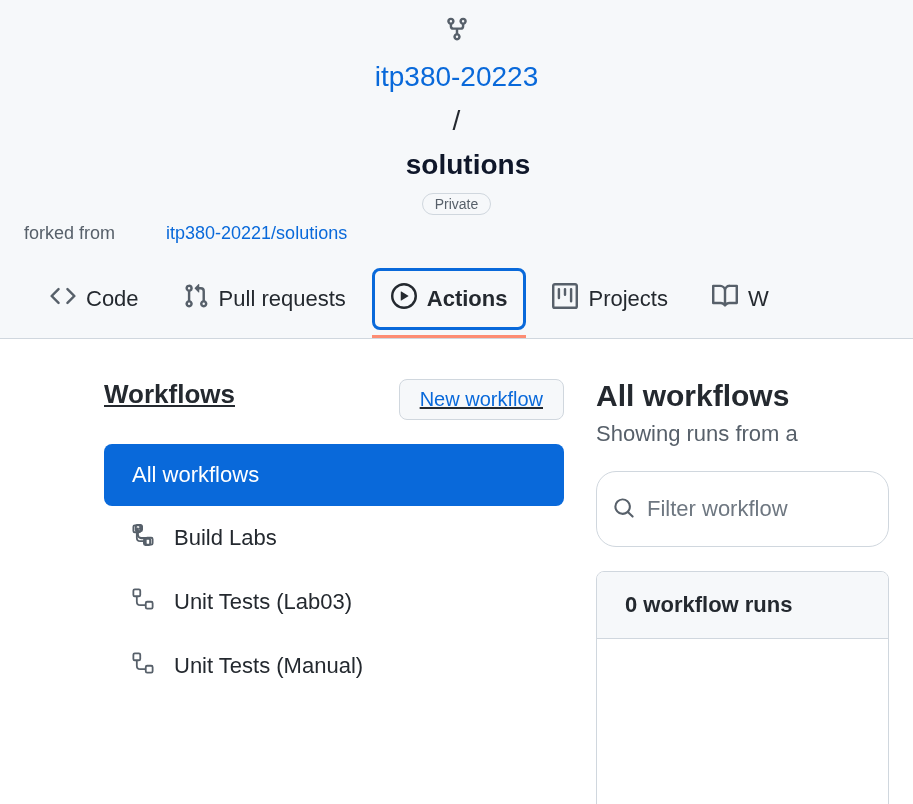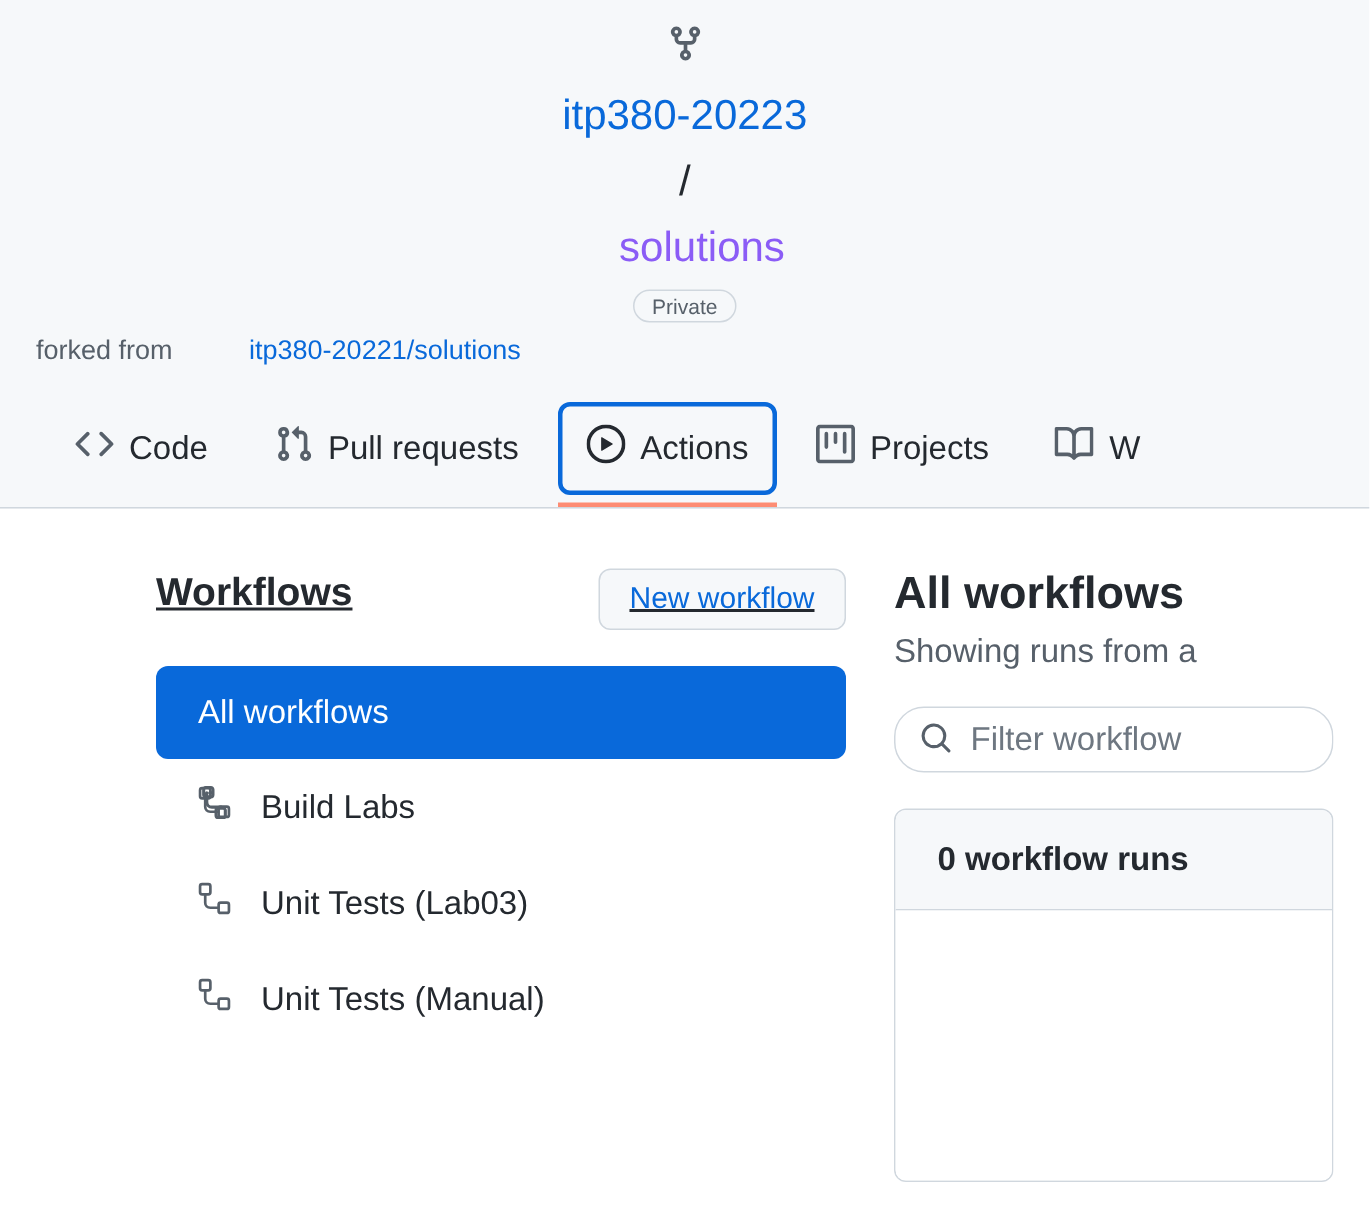--- a/index.html
+++ b/index.html
@@ -33,23 +33,23 @@
     .repo-link {
       color: #0969da;
       text-decoration: none;
       font-weight: 400;
     }
     .repo-slash {
       color: #24292f;
       font-weight: 400;
     }
     .repo-name {
-      color: #8b5cf6;
+      color: #0f172a;
       text-decoration: none;
-      font-weight: 400;
+      font-weight: 700;
       margin-left: 23px;
     }
     .badge {
       border: 1px solid #d0d7de;
       border-radius: 2em;
       padding: 2px 12px;
       font-size: 14px;
       color: #57606a;
       font-weight: 500;
     }
@@ -78,21 +78,21 @@
       color: #24292f;
       text-decoration: none;
       border: 2px solid transparent;
       border-radius: 8px;
       position: relative;
       margin-bottom: 8px;
       cursor: pointer;
     }
     .tab.active {
       border: 3px solid #0969da;
-      font-weight: 400;
+      font-weight: 700;
     }
     .tab.active::after {
       content: "";
       position: absolute;
       bottom: -11px;
       left: -3px;
       right: -3px;
       height: 3px;
       background: #fd8c73;
     }
@@ -171,21 +171,21 @@
       color: #57606a;
       margin-bottom: 24px;
       white-space: nowrap;
     }
     .search-box {
       display: flex;
       align-items: center;
       gap: 12px;
       border: 1px solid #d0d7de;
       border-radius: 20px;
-      padding: 8px 16px;
+      padding: 24px 16px;
       margin-bottom: 24px;
       background: #ffffff;
     }
     .search-icon {
       color: #57606a;
       flex-shrink: 0;
     }
     .search-input {
       border: none;
       outline: none;

